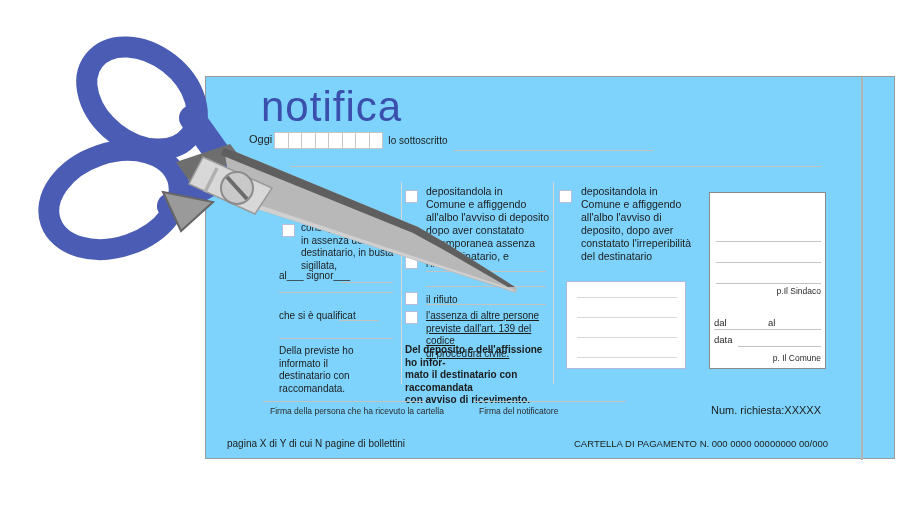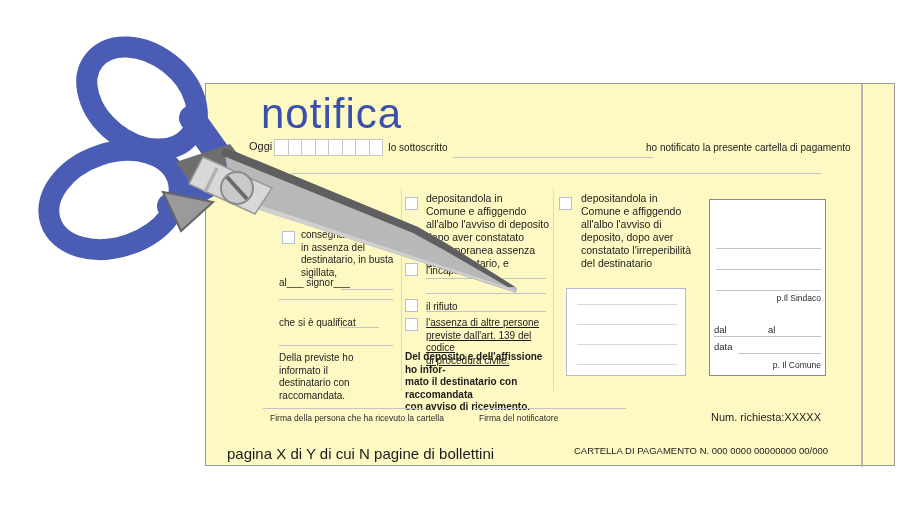--- a/index.html
+++ b/index.html
@@ -1,20 +1,20 @@
 <!DOCTYPE html>
 <html><head>
 <meta charset="utf-8">
 <style>
   html,body{margin:0;padding:0;background:#ffffff;}
   #stage{position:relative;width:920px;height:521px;overflow:hidden;
          font-family:"Liberation Sans", sans-serif;color:#1c1c1c;background:#fff;}
   .abs{position:absolute;}
-  .page{position:absolute;left:205px;top:83px;width:690px;height:383px;
-        background:#fef9c3;border:1px solid #9a9a9a;box-sizing:border-box;}
+  .page{position:absolute;left:205px;top:76px;width:690px;height:383px;
+        background:#7dd3fc;border:1px solid #9a9a9a;box-sizing:border-box;}
   .title{font-size:42px;letter-spacing:1px;color:#3b50ac;font-weight:400;}
   .t10{font-size:10px;line-height:12.5px;}
   .t10 , .t9, .t11{white-space:pre-line;}
   .t9{font-size:8.5px;line-height:10px;color:#2a2a2a;}
   .t11{font-size:11px;line-height:13px;}
   .opt{font-size:10.5px;line-height:13px;white-space:pre-line;}
   .hline{position:absolute;height:1px;background:#c3c3c3;}
   .hline.light{background:#d9d9d9;}
   .vline{position:absolute;width:1px;background:#d8d8d8;}
   .vline.strip{width:2px;background:#b4b4b4;}
@@ -42,21 +42,20 @@
       <div class="cell"></div>
       <div class="cell"></div>
       <div class="cell"></div>
       <div class="cell"></div>
       <div class="cell"></div>
       <div class="cell"></div>
       <div class="cell"></div>
     </div>
     <div class="abs t10" style="left:182px;top:58px;">Io sottoscritto</div>
     <div class="hline" style="left:247px;top:73px;width:200px;"></div>
-    <div class="abs t10" style="left:440px;top:58px;">ho notificato la presente cartella di pagamento</div>
     <div class="hline" style="left:85px;top:89px;width:530px;"></div>
 
     <div class="vline" style="left:195px;top:105px;height:202px;"></div>
     <div class="vline" style="left:347px;top:105px;height:202px;"></div>
     <div class="vline strip" style="left:655px;top:0;height:383px;"></div>
 
     <div class="cbx" style="left:76px;top:147px;"></div>
     <div class="abs t10" style="left:95px;top:145px;width:100px;">consegnandola
 in assenza del
 destinatario, in busta
@@ -118,21 +117,21 @@
       <div class="hline" style="left:28px;top:153px;width:83px;"></div>
       <div class="abs t9 right" style="left:40px;top:160px;width:71px;">p. Il Comune</div>
     </div>
 
     <div class="hline" style="left:57px;top:324px;width:162px;"></div>
     <div class="abs t9" style="left:64px;top:329px;">Firma della persona che ha ricevuto la cartella</div>
     <div class="hline" style="left:268px;top:324px;width:152px;"></div>
     <div class="abs t9" style="left:273px;top:329px;">Firma del notificatore</div>
     <div class="abs t11" style="left:505px;top:327px;">Num. richiesta:XXXXX</div>
 
-    <div class="abs" style="left:21px;top:361px;font-size:15px;">pagina  X di Y di cui N pagine di bollettini</div>
+    <div class="abs" style="left:21px;top:361px;font-size:10px;">pagina  X di Y di cui N pagine di bollettini</div>
     <div class="abs" style="left:368px;top:361px;font-size:9.5px;">CARTELLA DI PAGAMENTO N. 000 0000 00000000 00/000</div>
 
   </div>
 
   <svg class="scissors" width="920" height="521" viewBox="0 0 920 521">
 
     <line x1="192" y1="118" x2="222" y2="160" stroke="#4a5cb4" stroke-width="26" stroke-linecap="round"></line>
     <line x1="170" y1="206" x2="216" y2="180" stroke="#4a5cb4" stroke-width="26" stroke-linecap="round"></line>
 
     <ellipse cx="142" cy="98" rx="61" ry="44" transform="rotate(38 142 98)" fill="none" stroke="#4a5cb4" stroke-width="21"></ellipse>

